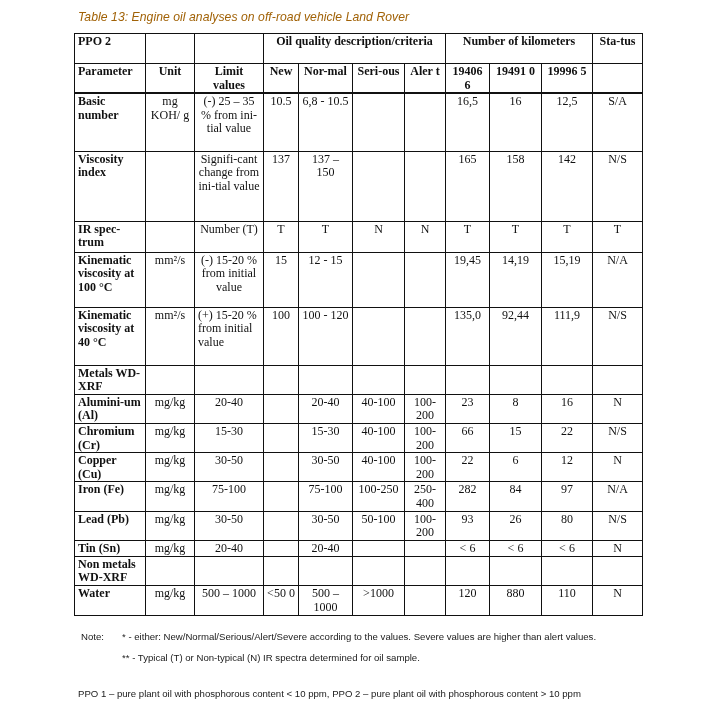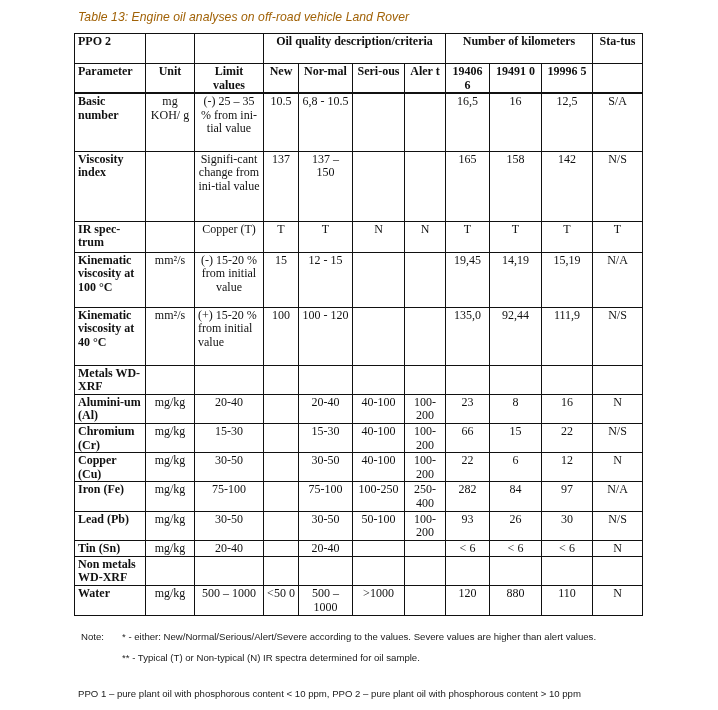--- a/index.html
+++ b/index.html
@@ -90,21 +90,21 @@
         <td></td>
         <td></td>
         <td>165</td>
         <td>158</td>
         <td>142</td>
         <td>N/S</td>
       </tr>
       <tr style="height: 31px;">
         <td class="l b">IR spec-trum</td>
         <td></td>
-        <td>Copper (T)</td>
+        <td>Number (T)</td>
         <td>T</td>
         <td>T</td>
         <td>N</td>
         <td>N</td>
         <td>T</td>
         <td>T</td>
         <td>T</td>
         <td>T</td>
       </tr>
       <tr style="height: 55px;">
@@ -201,21 +201,21 @@
       <tr style="height: 29px;">
         <td class="l b">Lead (Pb)</td>
         <td>mg/kg</td>
         <td>30-50</td>
         <td></td>
         <td>30-50</td>
         <td>50-100</td>
         <td>100-200</td>
         <td>93</td>
         <td>26</td>
-        <td>30</td>
+        <td>80</td>
         <td>N/S</td>
       </tr>
       <tr style="height: 16px;">
         <td class="l b">Tin (Sn)</td>
         <td>mg/kg</td>
         <td>20-40</td>
         <td></td>
         <td>20-40</td>
         <td></td>
         <td></td>

